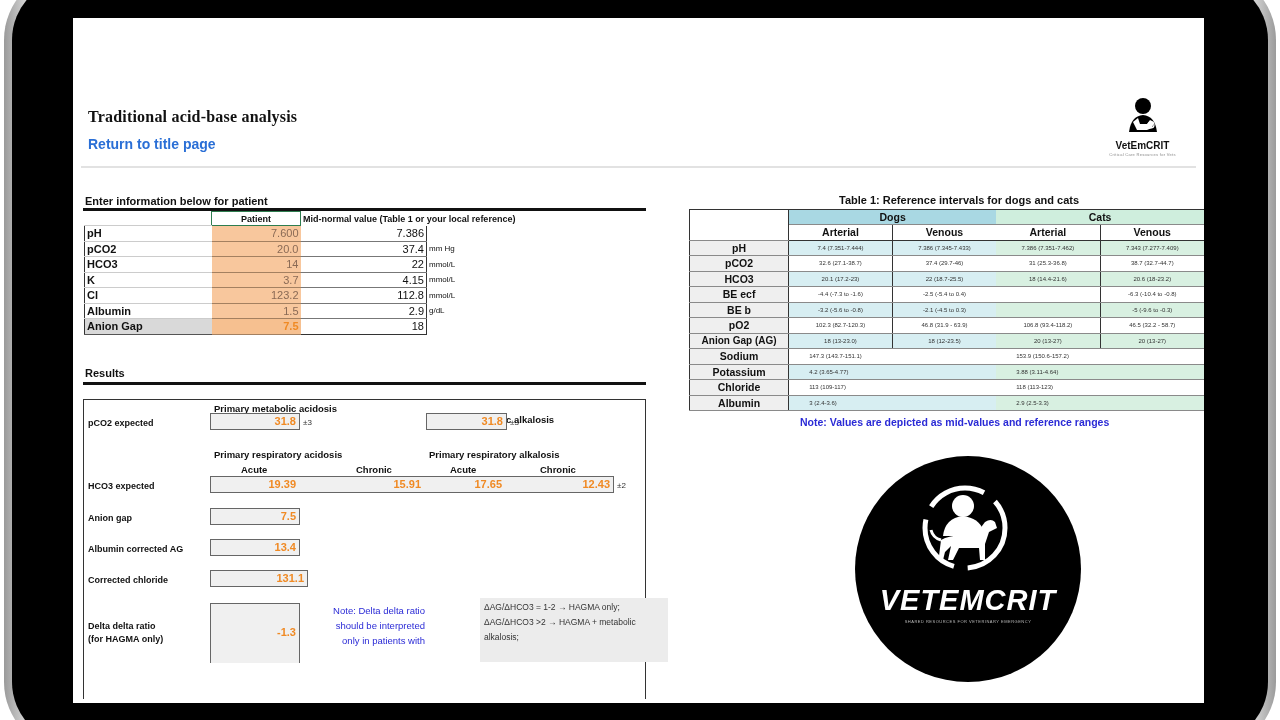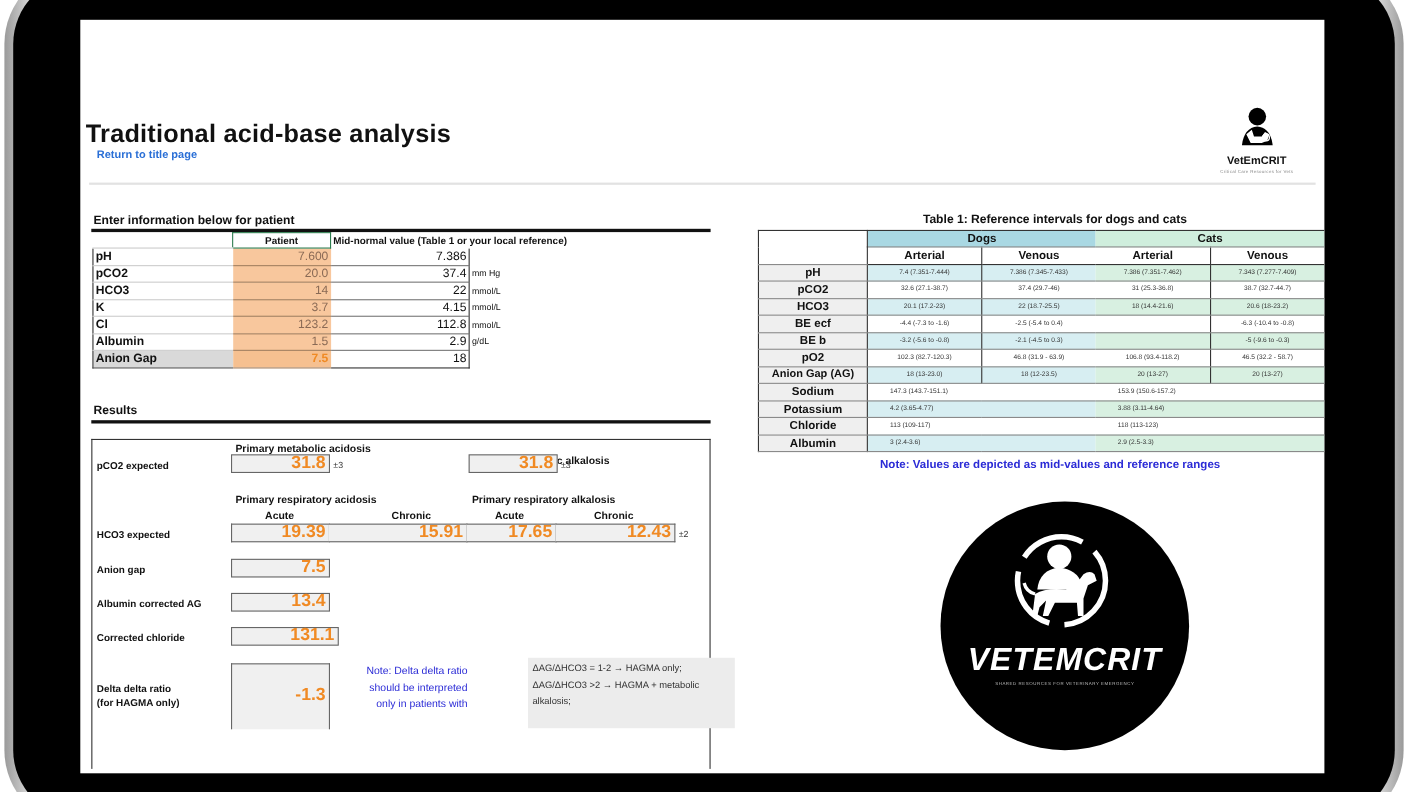--- a/index.html
+++ b/index.html
@@ -7,22 +7,22 @@
   body { font-family: "Liberation Sans", sans-serif; color: #111; position: relative; }
 
   
   .bezel-outer { position: absolute; left: 4px; top: -30px; width: 1272px; height: 782px; border-radius: 70px; background: linear-gradient(90deg,#9a9a9a,#dedede 2%,#2a2a2a 4%,#111 50%,#2a2a2a 96%,#dedede 98%,#9a9a9a); }
   .bezel-inner { position: absolute; left: 12px; top: -22px; width: 1256px; height: 766px; border-radius: 62px; background: #000; }
   .screen { position: absolute; left: 73px; top: 18px; width: 1131px; height: 685px; background: #fff; overflow: hidden; }
 
   
   .abs { position: absolute; }
 
-  .page-title { left: 5px; top: 90px; font-size: 23px; font-weight: bold; letter-spacing: 0.2px; }
-  .title-link { left: 15px; top: 118px; font-size: 10px; font-weight: bold; color: #2a6fd6; text-decoration: none; }
+  .page-title { left: 15px; top: 90px; font-size: 16px; font-weight: bold; letter-spacing: 0.2px; font-family: Liberation Serif, serif; }
+  .title-link { left: 15px; top: 118px; font-size: 14px; font-weight: bold; color: #2a6fd6; text-decoration: none; }
   .header-divider { left: 8px; top: 148px; width: 1115px; height: 2px; background: #e2e2e2; }
 
   .logo-small { left: 1022px; top: 78px; width: 95px; text-align: center; }
   .logo-small .name { font-size: 10px; font-weight: bold; margin-top: 2px; }
   .logo-small .tag { font-size: 4px; color: #888; margin-top: 1px; letter-spacing: 0.3px; }
 
   
   .sec-heading { font-size: 11px; font-weight: bold; }
   .heavy-rule { height: 3px; background: #111; }
 
@@ -37,21 +37,21 @@
   .in-table tr.head td.pat { background: #fff; color: #111; text-align: center; border: 1.5px solid #2e7d4f; }
   .in-table tr.head td.mid { text-align: left; border-right: none; border-bottom: none; font-size: 9px; margin-left: 42px; }
   .in-table tr.ag td.lab { background: #d9d9d9; border-top: 1.5px solid #555; border-bottom: 1.5px solid #555; }
   .in-table tr.ag td.pat { color: #f08a24; font-weight: bold; background: #f6c090; }
   .in-table tr.ag td.mid { border-bottom: 1.5px solid #333; }
 
   
   .results-box { left: 10px; top: 381px; width: 563px; height: 300px; border-left: 1.5px solid #333; border-top: 1.5px solid #333; border-right: 1.5px solid #333; }
   .r-lab { font-size: 9px; font-weight: bold; }
   .r-sub { font-size: 9.5px; font-weight: bold; }
-  .out { background: #f0f0f0; border: 1.5px solid #666; color: #f08a24; font-weight: bold; font-size: 16px; text-align: right; padding-right: 3px; height: 17px; line-height: 14px; }
+  .out { background: #f0f0f0; border: 1.5px solid #666; color: #f08a24; font-weight: bold; font-size: 11px; text-align: right; padding-right: 3px; height: 17px; line-height: 14px; }
   .pm { font-size: 8px; color: #333; }
 
   .note-blue { color: #2b2bd6; font-size: 9.5px; text-align: right; line-height: 15px; }
   .note-grey { background: #ececec; font-size: 8.5px; color: #333; padding: 2px 4px; line-height: 15px; }
 
   
   .ref-title { left: 726px; top: 176px; font-size: 11px; font-weight: bold; margin-left: 40px; }
   table.ref { border-collapse: collapse; position: absolute; left: 616px; top: 191px; font-size: 6px; }
   table.ref td { height: 15.5px; text-align: center; white-space: nowrap; color: #333; border-bottom: 1px solid #8a8a8a; }
   table.ref td.rl { width: 101px; font-size: 10.5px; font-weight: bold; color: #111; border-left: 1.5px solid #333; border-right: 1.5px solid #333; background: #efefef; }

